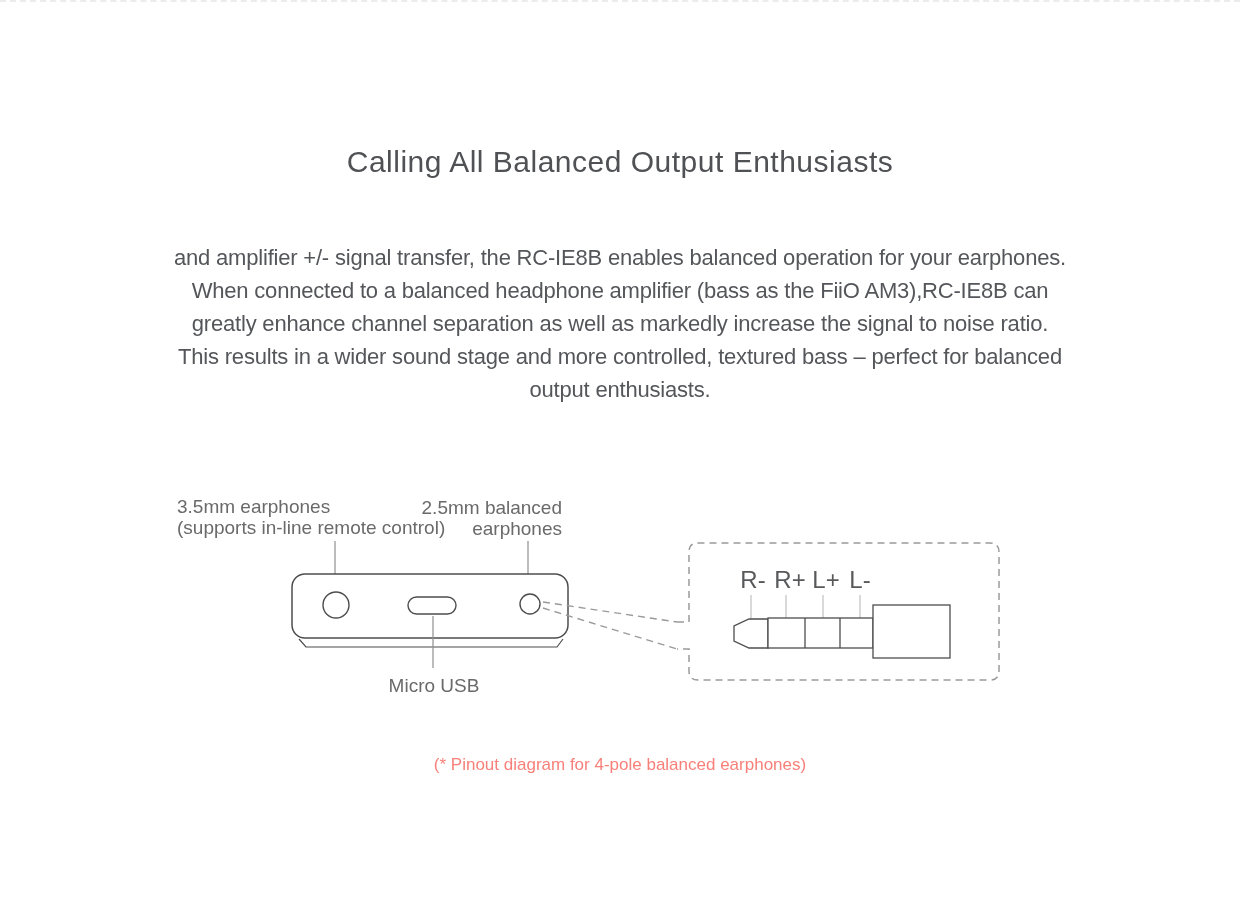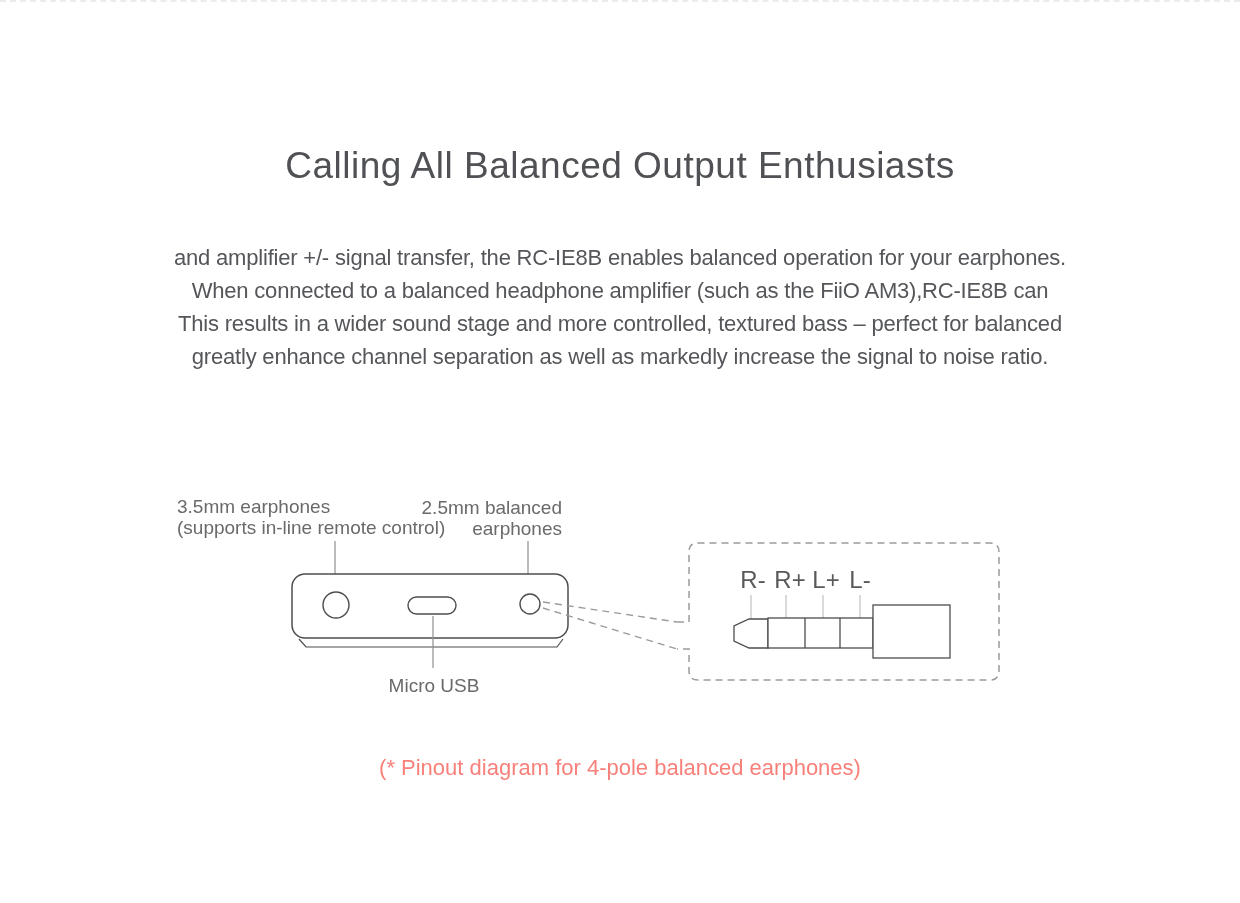--- a/index.html
+++ b/index.html
@@ -12,21 +12,21 @@
     overflow: hidden;
     margin: 0 auto;
     border-top: 2px dashed #ececef;
   }
   .page-title {
     position: absolute;
     top: 143px;
     left: 0;
     width: 100%;
     text-align: center;
-    font-size: 37px;
+    font-size: 30px;
     font-weight: 300;
     color: #4f5154;
     letter-spacing: 0.5px;
   }
   .intro {
     position: absolute;
     top: 239px;
     left: 50%;
     transform: translateX(-50%);
     width: 1140px;
@@ -56,37 +56,38 @@
     font-size: 24px;
     font-weight: 300;
     fill: #58595b;
   }
   .caption {
     position: absolute;
     top: 753px;
     left: 0;
     width: 100%;
     text-align: center;
-    font-size: 22px;
+    font-size: 17px;
     font-weight: 300;
     color: #f8807a;
   }
 </style>
 </head>
 <body>
 
 <div class="page">
 
   <div class="page-title">Calling All Balanced Output Enthusiasts</div>
 
   <div class="intro">
     <div class="line">and amplifier +/- signal transfer, the RC-IE8B enables balanced operation for your earphones.</div>
-    <div class="line">When connected to a balanced headphone amplifier (such as the FiiO AM3),RC-IE8B can</div>
+    <div class="line">When connected to a balanced headphone amplifier (bass as the FiiO AM3),RC-IE8B can</div>
+    <div class="line">greatly enhance channel separation as well as markedly increase the signal to noise ratio.</div>
     <div class="line">This results in a wider sound stage and more controlled, textured bass – perfect for balanced</div>
-    <div class="line">greatly enhance channel separation as well as markedly increase the signal to noise ratio.</div>
+    <div class="line">output enthusiasts.</div>
   </div>
 
   <svg class="diagram-svg" viewBox="0 480 1240 230" xmlns="http://www.w3.org/2000/svg">
 
     <g>
       <text class="svg-label" x="177" y="511" text-anchor="start">3.5mm earphones</text>
       <text class="svg-label" x="177" y="532" text-anchor="start">(supports in-line remote control)</text>
     </g>
     <g>
       <text class="svg-label" x="562" y="512" text-anchor="end">2.5mm balanced</text>

